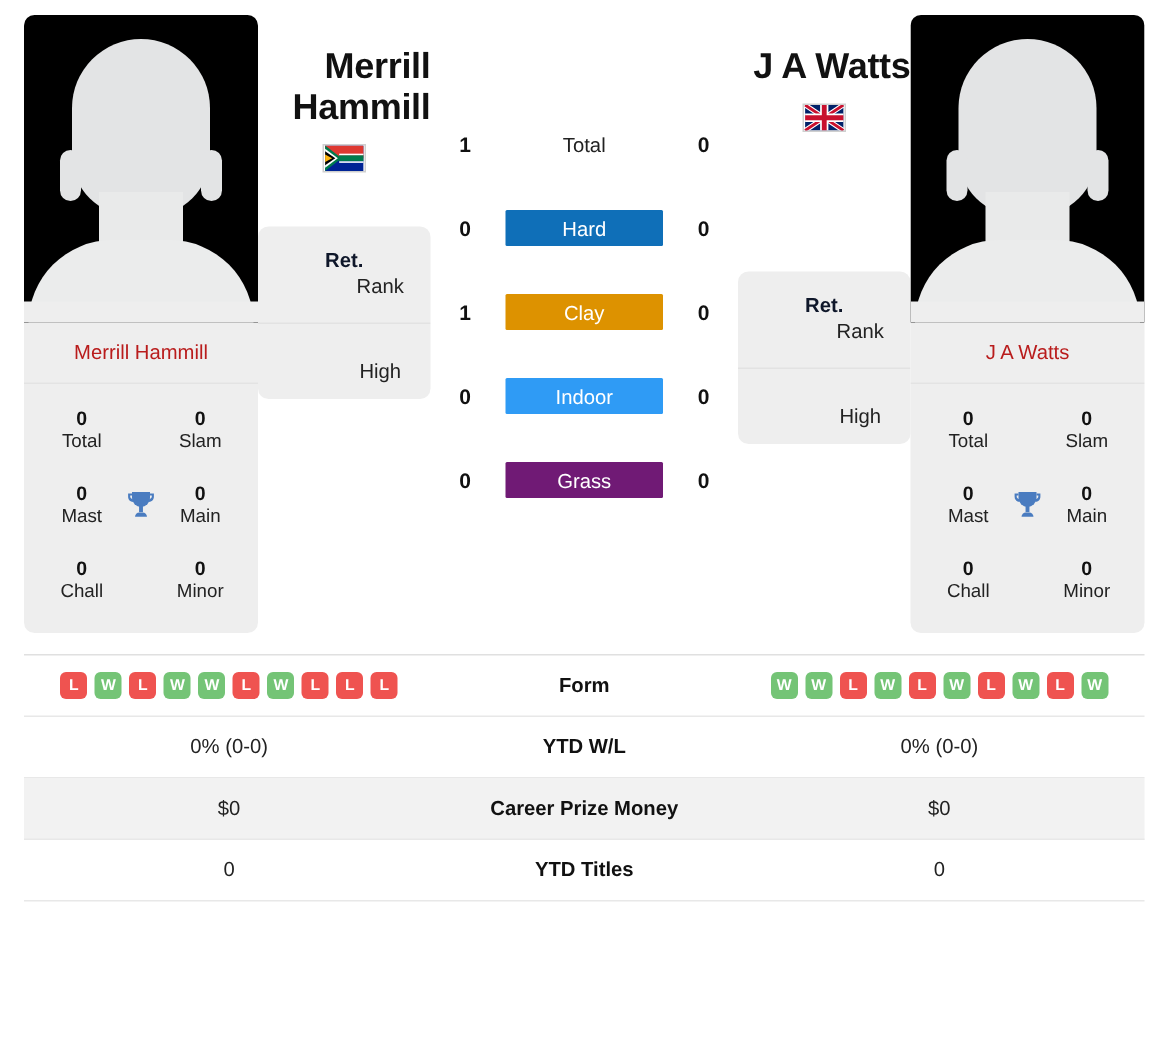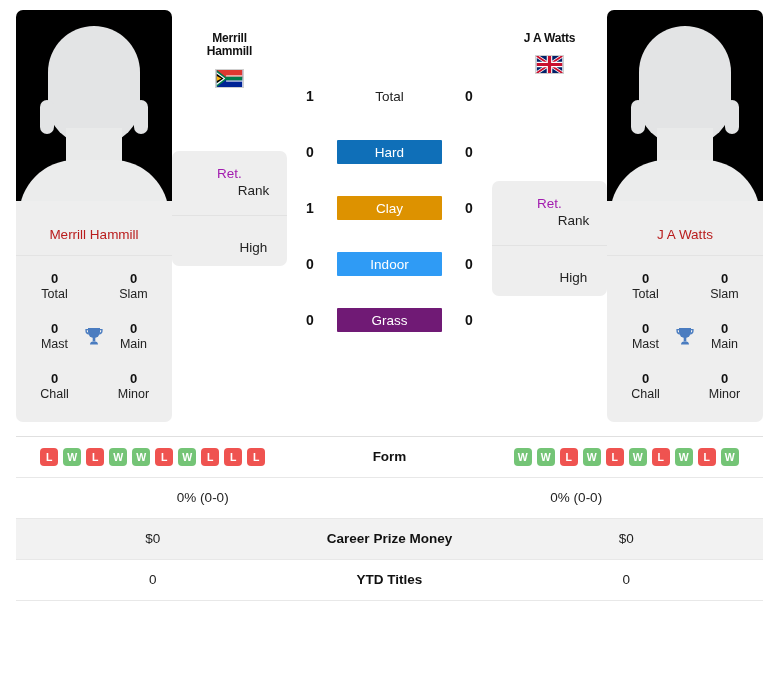--- a/index.html
+++ b/index.html
@@ -142,43 +142,44 @@
     display: flex;
     flex-direction: column;
     align-items: center;
     justify-content: center;
     border-bottom: 1px solid #e2e2e2;
     line-height: 1.25;
   }
   .info-cell:last-child { border-bottom: none; }
   .info-cell .v {
     font-size: 13.5px;
-    font-weight: normal;
-    color: #a21caf;
+    font-weight: bold;
+    color: #0f172a;
   }
   .info-cell .k {
     font-size: 13.5px;
     color: #222;
     padding-left: 48px;
   }
 
   
   .name-block {
     width: 115px;
     flex: 0 0 115px;
     text-align: center;
     padding-top: 22px;
   }
   .name-block.right-name { padding-top: 22px; }
   .pname {
-    font-size: 12px;
+    font-size: 24px;
     font-weight: bold;
     color: #111;
     line-height: 1.12;
     letter-spacing: -0.2px;
+    text-align: right;
   }
   .flag {
     margin: 10px auto 0 auto;
     width: 29px;
     height: 19px;
     border: 1px solid #cfcfcf;
     display: block;
   }
 
   
@@ -493,20 +494,21 @@
             <div class="form-badge W">W</div>
             <div class="form-badge L">L</div>
             <div class="form-badge W">W</div>
           </div>
       </div>
     </div>
 
 
     <div class="cmp-row">
       <div class="cmp-left">0% (0-0)</div>
+      <div class="cmp-mid">YTD W/L</div>
       <div class="cmp-right">0% (0-0)</div>
     </div>
 
     <div class="cmp-row alt">
       <div class="cmp-left">$0</div>
       <div class="cmp-mid">Career Prize Money</div>
       <div class="cmp-right">$0</div>
     </div>
 
     <div class="cmp-row">

